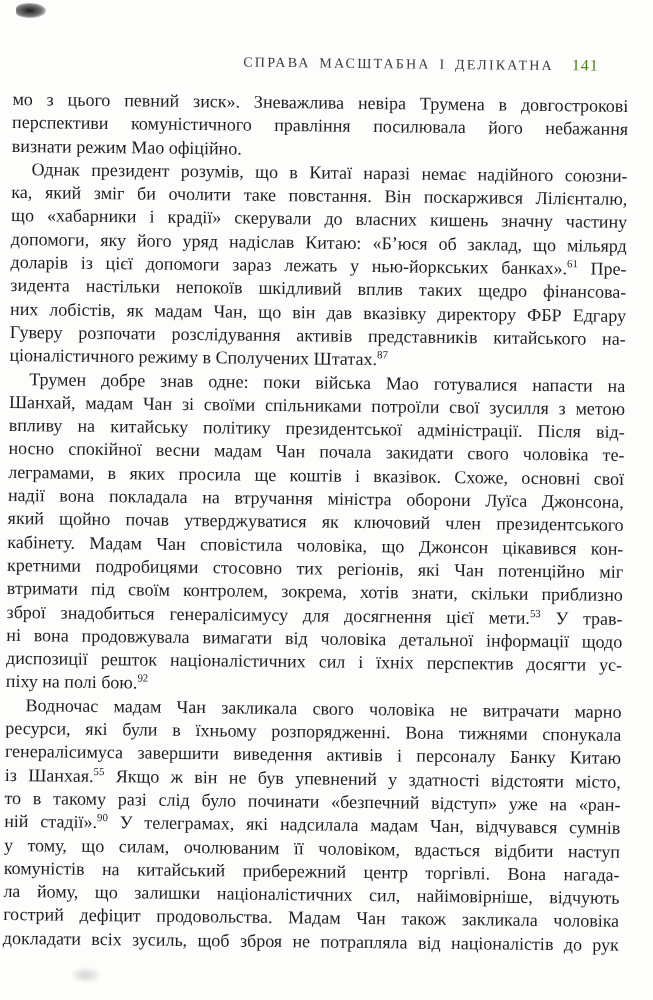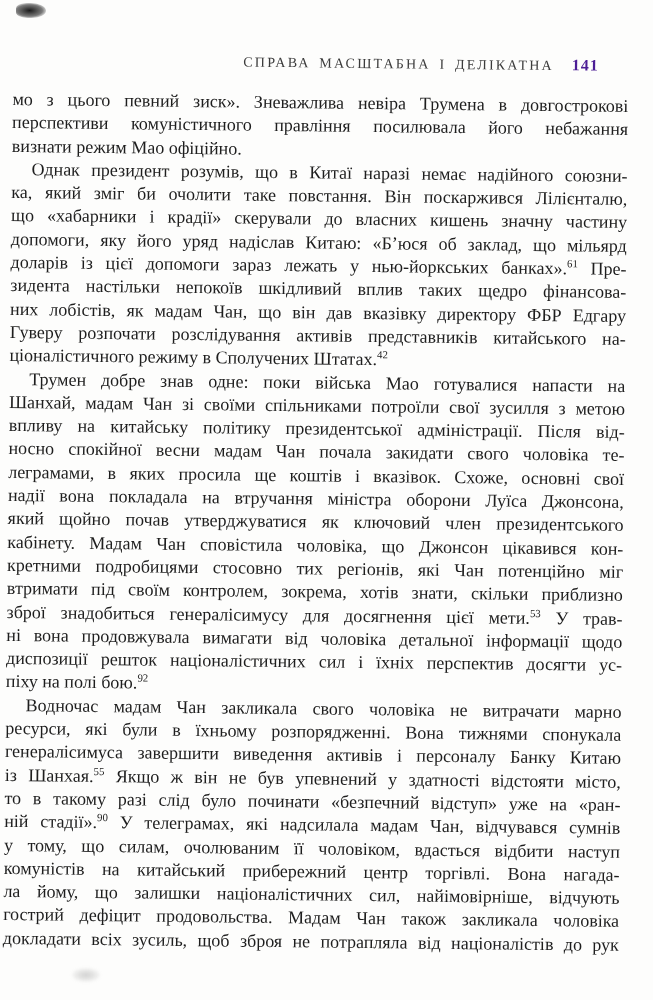--- a/index.html
+++ b/index.html
@@ -31,23 +31,22 @@
   }
   .rh-title {
     font-size: 14px;
     letter-spacing: 2.2px;
     word-spacing: 3px;
     color: #3b3b3b;
     white-space: nowrap;
   }
   .rh-num {
     font-size: 16px;
-    color: #4c1d95;
+    color: #4d7c0f;
     letter-spacing: 1px;
-    font-weight: bold;
   }
   .body-text {
     margin-top: 18px;
     font-size: 18px;
     line-height: 23.3px;
     color: #1e1e1e;
   }
   .line {
     text-align: justify;
     text-align-last: justify;
@@ -109,21 +108,21 @@
         <div class="line">перспективи комуністичного правління посилювала його небажання</div>
         <div class="line last">визнати режим Мао офіційно.</div>
         <div class="line indent">Однак президент розумів, що в Китаї наразі немає надійного союзни-</div>
         <div class="line">ка, який зміг би очолити таке повстання. Він поскаржився Лілієнталю,</div>
         <div class="line">що «хабарники і крадії» скерували до власних кишень значну частину</div>
         <div class="line">допомоги, яку його уряд надіслав Китаю: «Б’юся об заклад, що мільярд</div>
         <div class="line">доларів із цієї допомоги зараз лежать у нью-йоркських банках».<sup>61</sup> Пре-</div>
         <div class="line">зидента настільки непокоїв шкідливий вплив таких щедро фінансова-</div>
         <div class="line">них лобістів, як мадам Чан, що він дав вказівку директору ФБР Едгару</div>
         <div class="line">Гуверу розпочати розслідування активів представників китайського на-</div>
-        <div class="line last">ціоналістичного режиму в Сполучених Штатах.<sup>42</sup></div>
+        <div class="line last">ціоналістичного режиму в Сполучених Штатах.<sup>87</sup></div>
         <div class="line indent">Трумен добре знав одне: поки війська Мао готувалися напасти на</div>
         <div class="line">Шанхай, мадам Чан зі своїми спільниками потроїли свої зусилля з метою</div>
         <div class="line">впливу на китайську політику президентської адміністрації. Після від-</div>
         <div class="line">носно спокійної весни мадам Чан почала закидати свого чоловіка те-</div>
         <div class="line">леграмами, в яких просила ще коштів і вказівок. Схоже, основні свої</div>
         <div class="line">надії вона покладала на втручання міністра оборони Луїса Джонсона,</div>
         <div class="line">який щойно почав утверджуватися як ключовий член президентського</div>
         <div class="line">кабінету. Мадам Чан сповістила чоловіка, що Джонсон цікавився кон-</div>
         <div class="line">кретними подробицями стосовно тих регіонів, які Чан потенційно міг</div>
         <div class="line">втримати під своїм контролем, зокрема, хотів знати, скільки приблизно</div>

